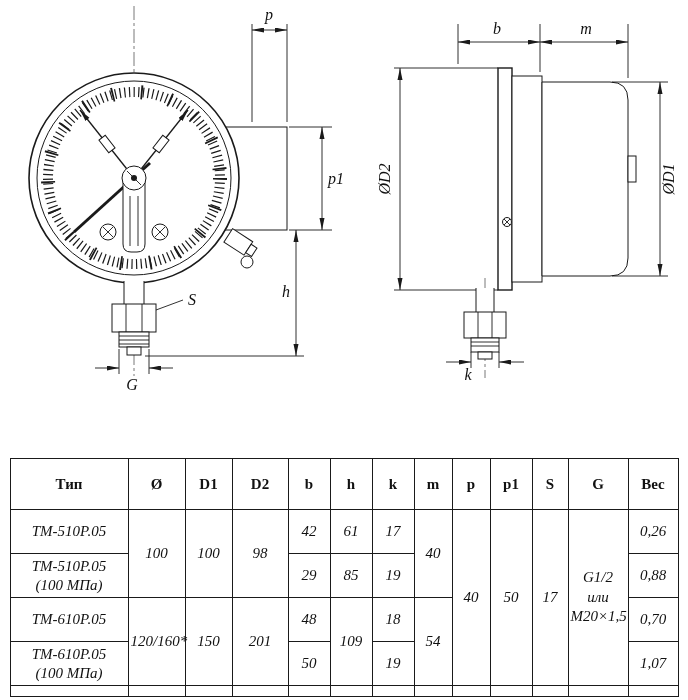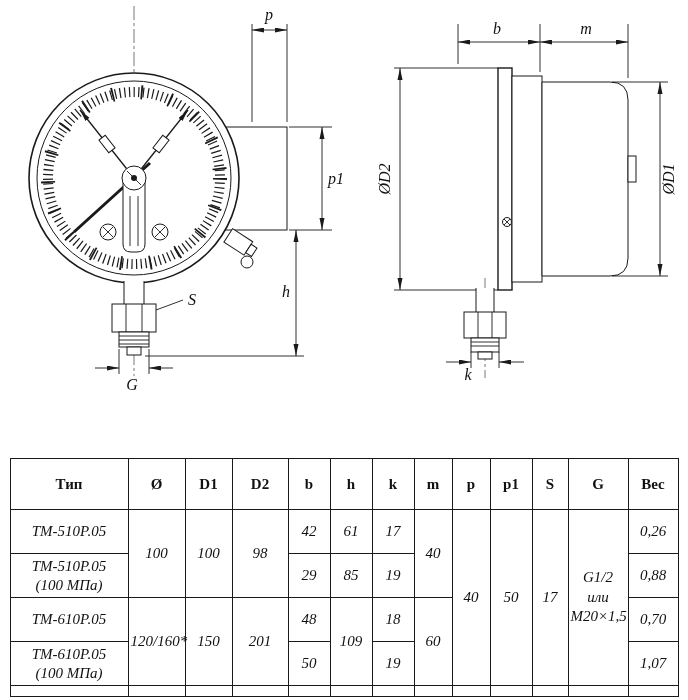--- a/index.html
+++ b/index.html
@@ -216,21 +216,21 @@
         <td>0,88</td>
       </tr>
       <tr class="dr">
         <td class="pre">ТМ-610Р.05</td>
         <td rowspan="2">120/160*</td>
         <td rowspan="2">150</td>
         <td rowspan="2">201</td>
         <td>48</td>
         <td rowspan="2">109</td>
         <td>18</td>
-        <td rowspan="2">60</td>
+        <td rowspan="2">54</td>
         <td>0,70</td>
       </tr>
       <tr class="dr">
         <td class="pre">ТМ-610Р.05
 (100 МПа)</td>
         <td>50</td>
         <td>19</td>
         <td>1,07</td>
       </tr>
       <tr class="er">

